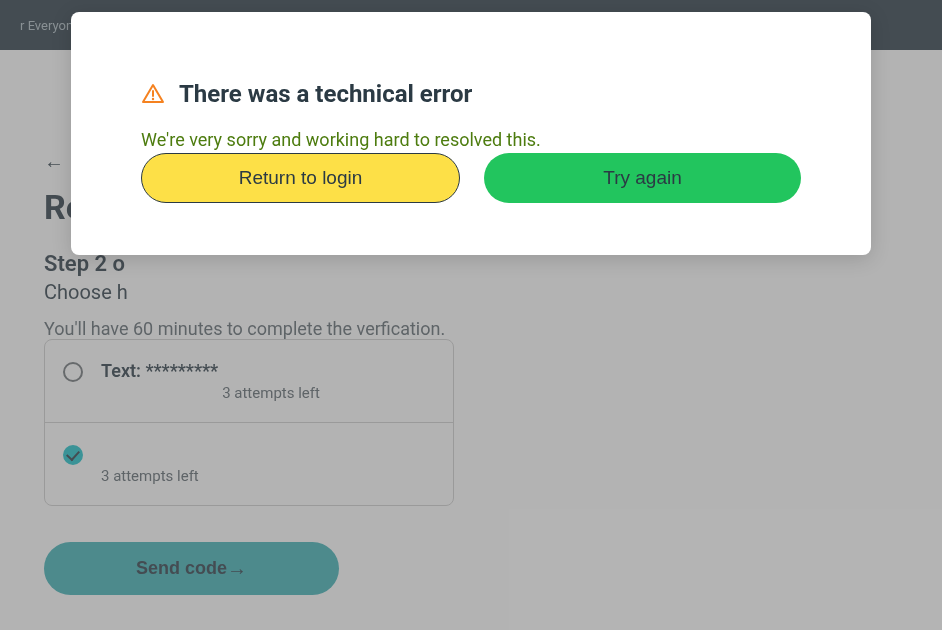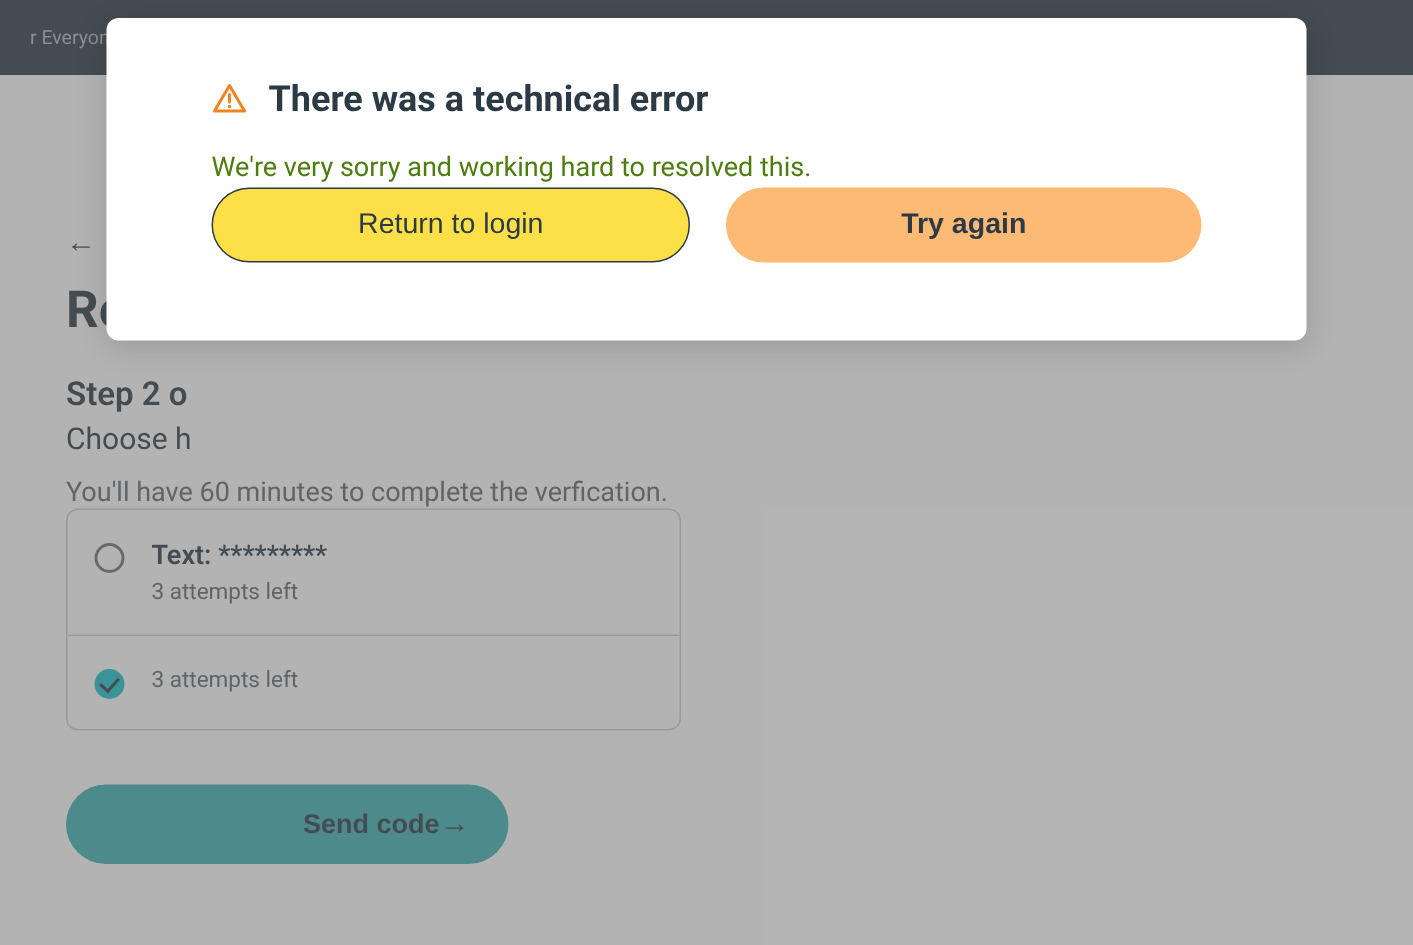--- a/index.html
+++ b/index.html
@@ -112,59 +112,61 @@
       left: 4px;
       top: 1px;
       width: 6px;
       height: 10px;
       border: solid #2b3a44;
       border-width: 0 2.5px 2.5px 0;
       transform: rotate(42deg);
     }
     .option-text {
       display: flex;
-      flex-direction: column;
+      flex-direction: row;
       gap: 4px;
+      text-align: center;
     }
     .option-title {
       font-size: 18px;
       font-weight: 600;
       color: #2b3a44;
     }
     .option-sub {
       font-size: 15px;
       color: #5a646b;
+      margin-top: 24px;
     }
     .send-btn {
       width: 295px;
       background: #3ba9ae;
       border: none;
       border-radius: 999px;
       padding: 15px 26px;
       font-size: 18px;
       font-weight: 600;
       color: #2b3a44;
       display: flex;
       align-items: center;
-      justify-content: flex-end;
+      justify-content: center;
       cursor: pointer;
     }
     .arrow-right {
       font-size: 20px;
     }
     
     .modal {
       position: absolute;
       top: 12px;
       left: 50%;
       transform: translateX(-50%);
       width: 800px;
       background: #fff;
       border-radius: 8px;
-      padding: 40px 70px 52px 70px;
+      padding: 68px 70px 52px 70px;
       z-index: 10;
       box-shadow: 0 4px 20px rgba(0,0,0,0.15);
     }
     .modal-heading {
       display: flex;
       align-items: center;
       gap: 14px;
       margin-bottom: 18px;
     }
     .warn-icon {
@@ -192,27 +194,27 @@
       border: 1.5px solid #2b3a44;
       color: #2b3a44;
       border-radius: 999px;
       padding: 13px 10px;
       font-size: 19px;
       font-weight: 500;
       cursor: pointer;
     }
     .btn-primary {
       flex: 1;
-      background: #fdba74;
+      background: #22c55e;
       border: none;
       color: #2b3a44;
       border-radius: 999px;
       padding: 13px 10px;
       font-size: 19px;
-      font-weight: 700;
+      font-weight: 400;
       cursor: pointer;
     }
   </style>
 </head>
 <body>
 
 <div class="header-bar">
   <span class="logo-secondary">r Everyone</span>
 </div>
 

